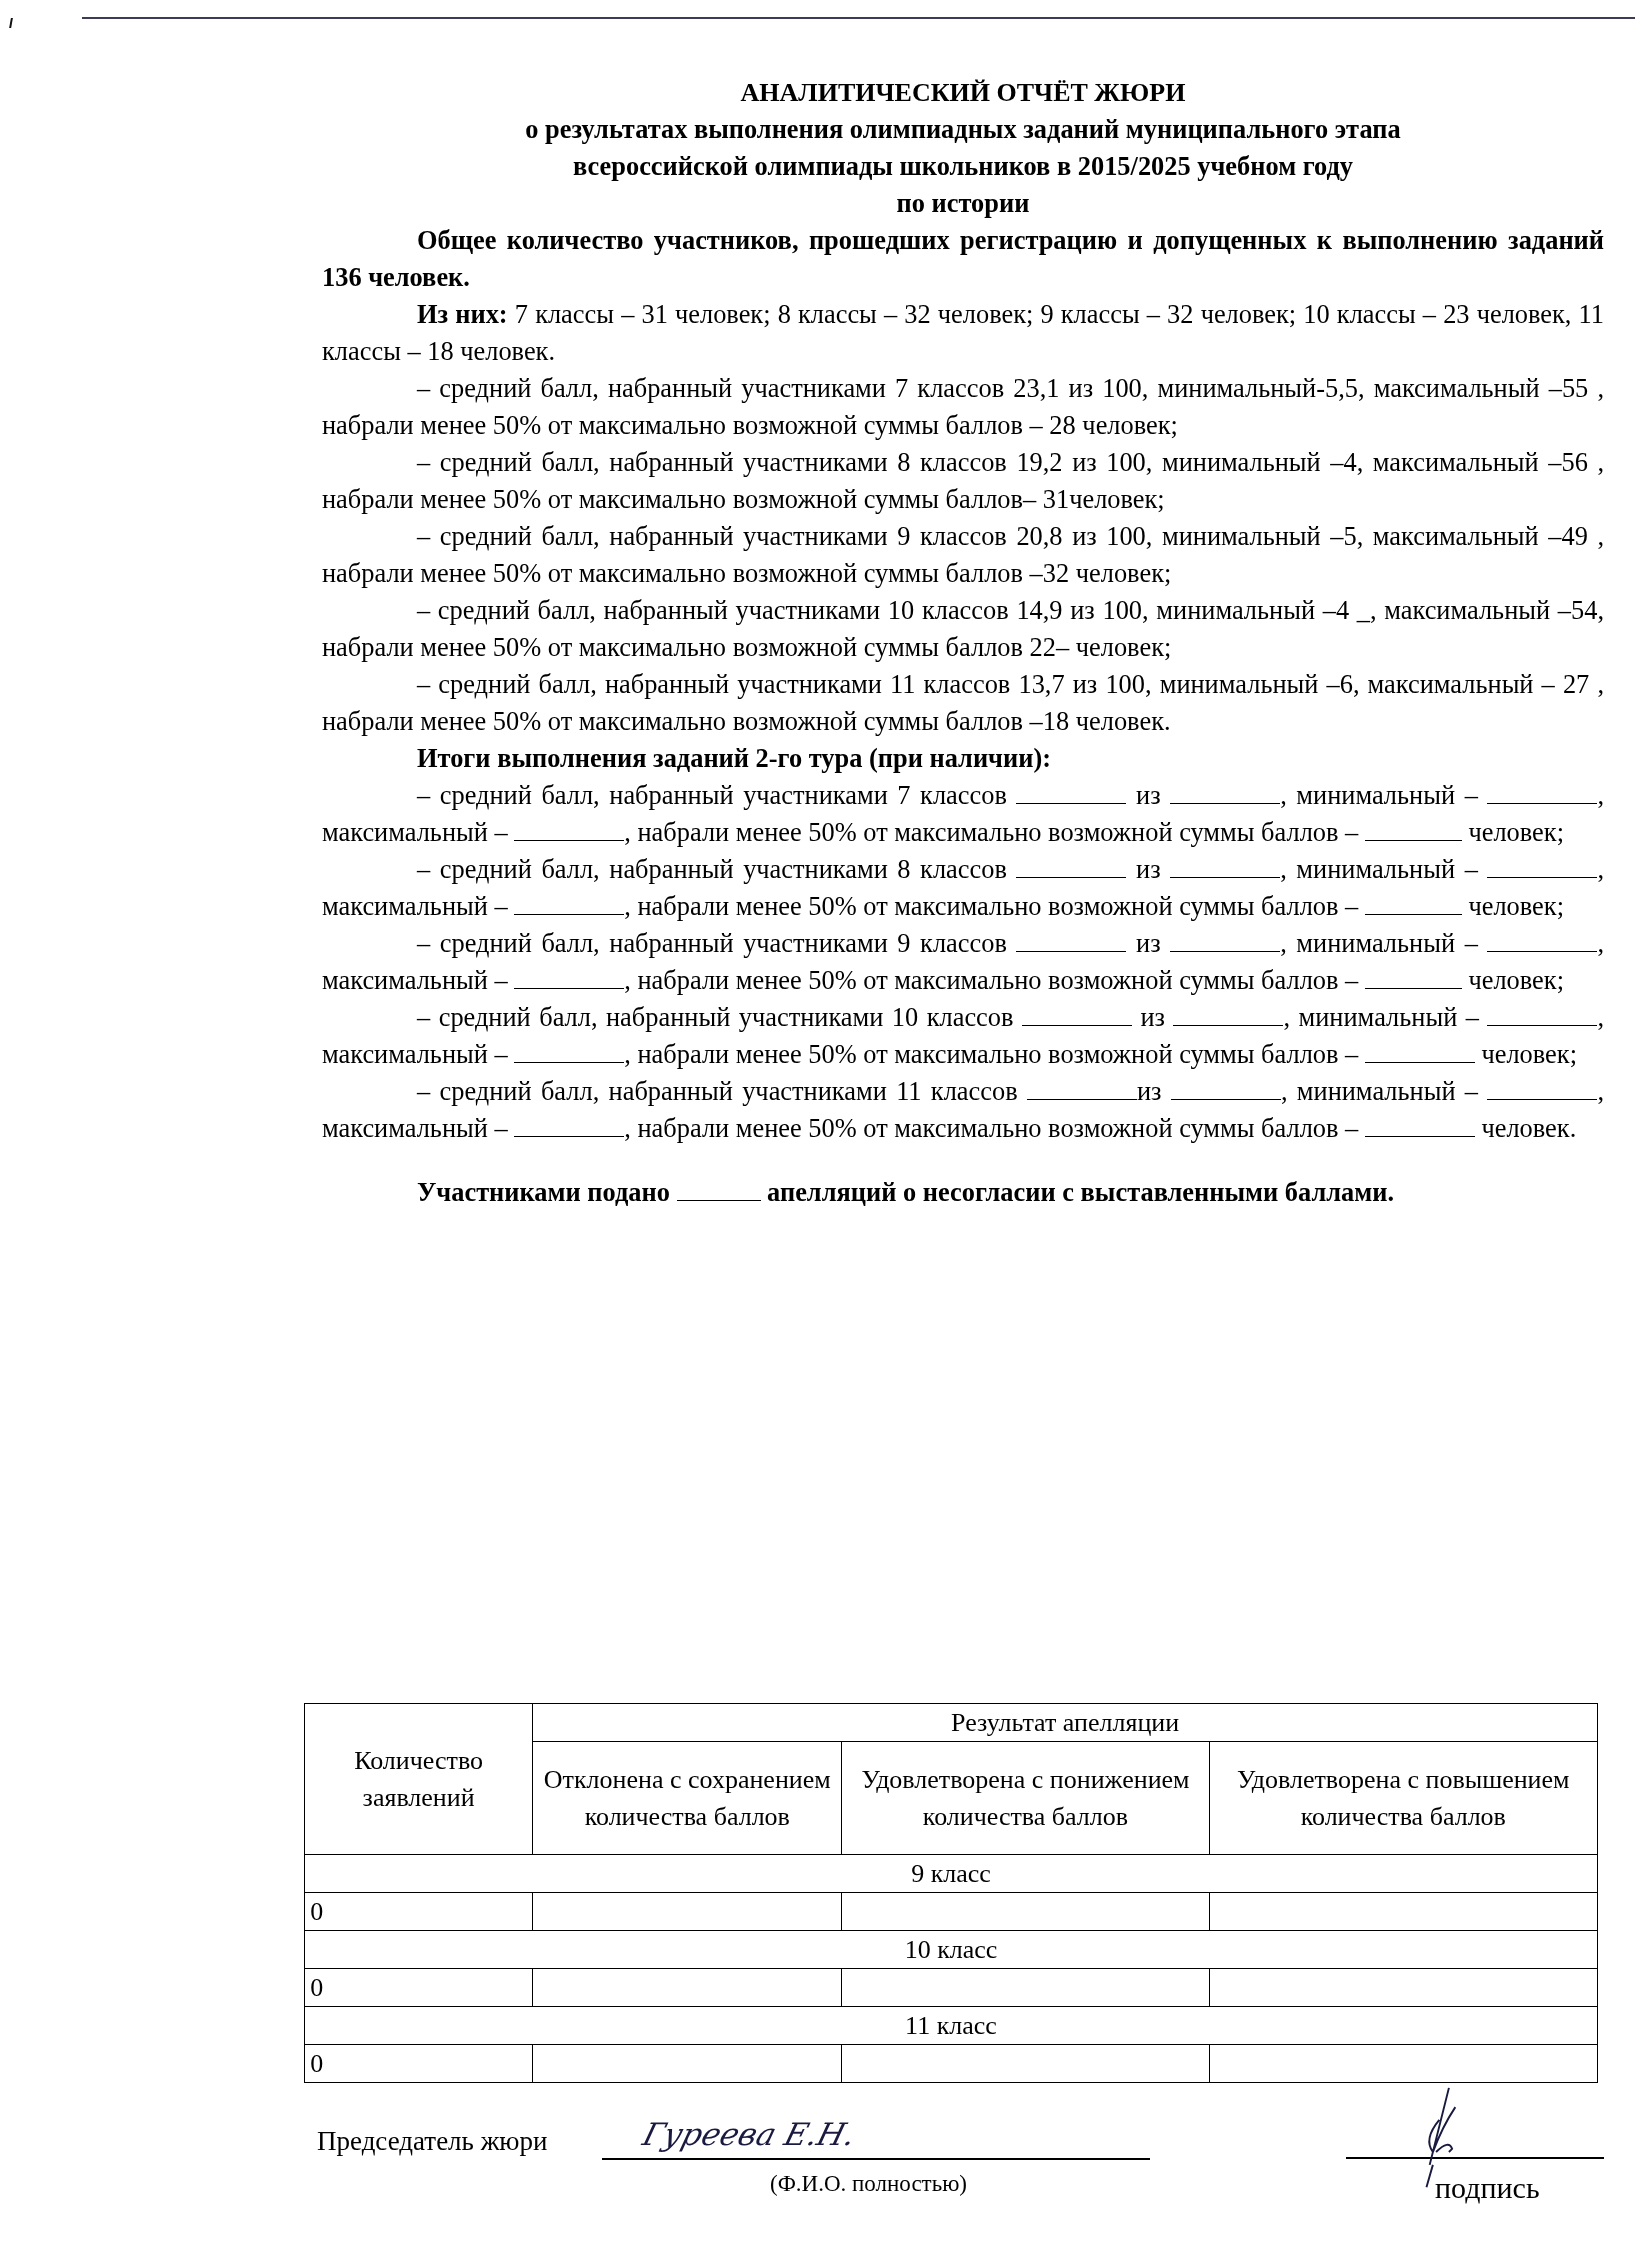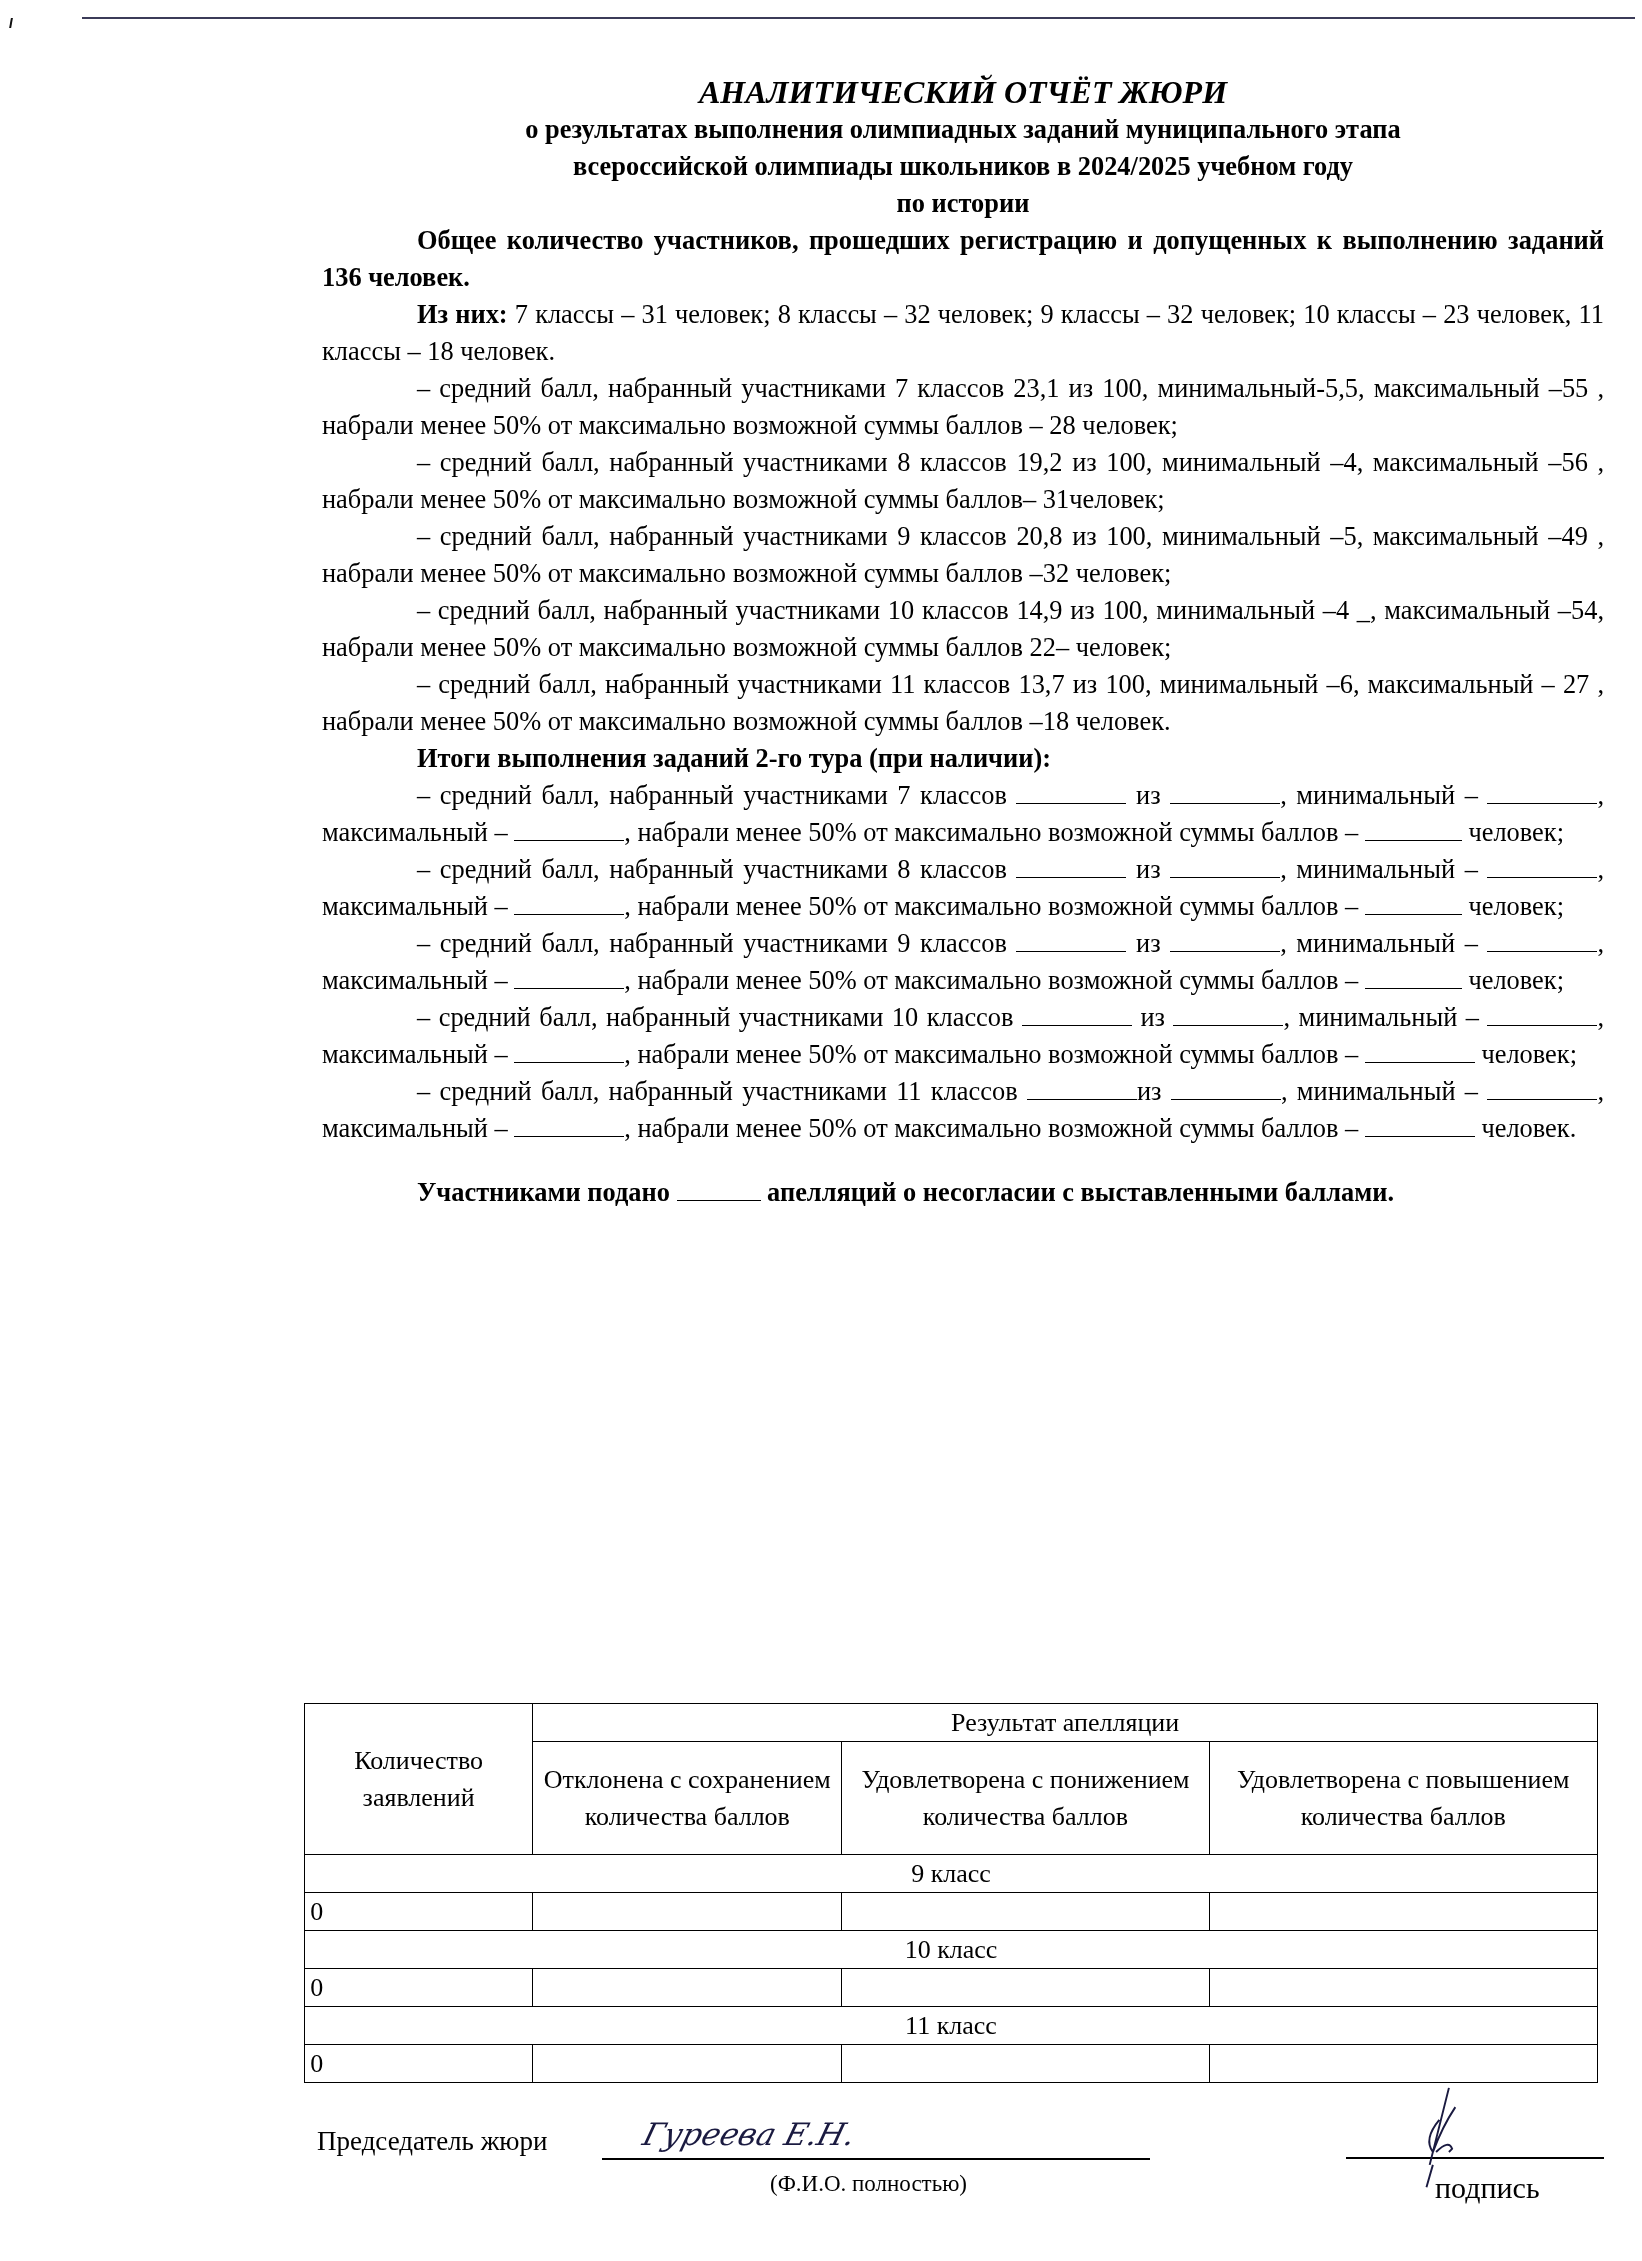--- a/index.html
+++ b/index.html
@@ -2,21 +2,21 @@
 <html style="font-size:10.3px"><head>
 <meta charset="utf-8">
 <style>
   html, body { margin:0; padding:0; background:#ffffff; }
   body { width:1643px; height:2261px; position:relative; overflow:hidden;
          font-family:"Liberation Serif","DejaVu Serif",serif; color:#000; }
   .topline { position:absolute; left:82px; top:17.4px; width:1553px; height:1.9px; background:#3b3b58; }
   .tick { position:absolute; left:9.7px; top:18px; width:1.9px; height:10.3px; background:#111; transform:skewX(-10deg); }
   .page { position:absolute; left:322px; top:74px; width:1282px; font-size:26.4px; line-height:37px; }
   .center { text-align:center; font-weight:bold; }
-  .title { font-size:32px;font-style:italic; }
+  .title { font-size:26px; }
   p { margin:0; text-align:justify; }
   .ind { text-indent:95px; }
   .b { font-weight:bold; }
   .blank { display:inline-block; border-bottom:1.9px solid #000; height:22px; vertical-align:baseline; }
   .w1 { width:110px; } .w2 { width:97px; } .w3 { width:84px; }
   .appeal { margin-top:27px; font-weight:bold; text-indent:95px; text-align:left; }
   table { position:absolute; left:304px; top:1703px; width:1294px; border-collapse:collapse;
           font-size:26px; line-height:37px; }
   td, th { border:1.3px solid #000; text-align:center; font-weight:normal; padding:0 2.6px; vertical-align:middle; }
   .hdr1 { height:37px; }
@@ -29,21 +29,21 @@
 </style>
 </head>
 <body>
 
 <div class="topline"></div>
 <div class="tick"></div>
 
 <div class="page">
   <div class="center title">АНАЛИТИЧЕСКИЙ ОТЧЁТ ЖЮРИ</div>
   <div class="center">о результатах выполнения олимпиадных заданий муниципального этапа</div>
-  <div class="center">всероссийской олимпиады школьников в 2024/2025 учебном году</div>
+  <div class="center">всероссийской олимпиады школьников в 2015/2025 учебном году</div>
   <div class="center">по истории</div>
 
   <p class="ind b">Общее количество участников, прошедших регистрацию и допущенных к выполнению заданий   136   человек.</p>
   <p class="ind"><span class="b">Из них:</span><span> 7 классы – 31    человек; 8 классы – 32  человек; 9 классы – 32 человек; 10 классы – 23  человек, 11 классы – 18  человек.</span></p>
 
   <p class="ind">–  средний балл, набранный участниками 7 классов 23,1    из 100, минимальный-5,5, максимальный –55 , набрали менее 50% от максимально возможной суммы баллов – 28 человек;</p>
   <p class="ind">–  средний балл, набранный участниками 8 классов 19,2   из 100, минимальный –4, максимальный  –56   , набрали менее 50% от максимально возможной суммы баллов– 31человек;</p>
   <p class="ind">–  средний балл, набранный участниками 9 классов 20,8    из 100, минимальный –5, максимальный –49 , набрали менее 50% от максимально возможной суммы баллов –32 человек;</p>
   <p class="ind">–  средний балл, набранный участниками 10 классов 14,9 из 100, минимальный –4 _, максимальный –54, набрали менее 50% от максимально возможной суммы баллов 22– человек;</p>
   <p class="ind">–  средний балл, набранный участниками 11 классов 13,7    из 100, минимальный –6, максимальный – 27 , набрали менее 50% от максимально возможной суммы баллов –18 человек.</p>

